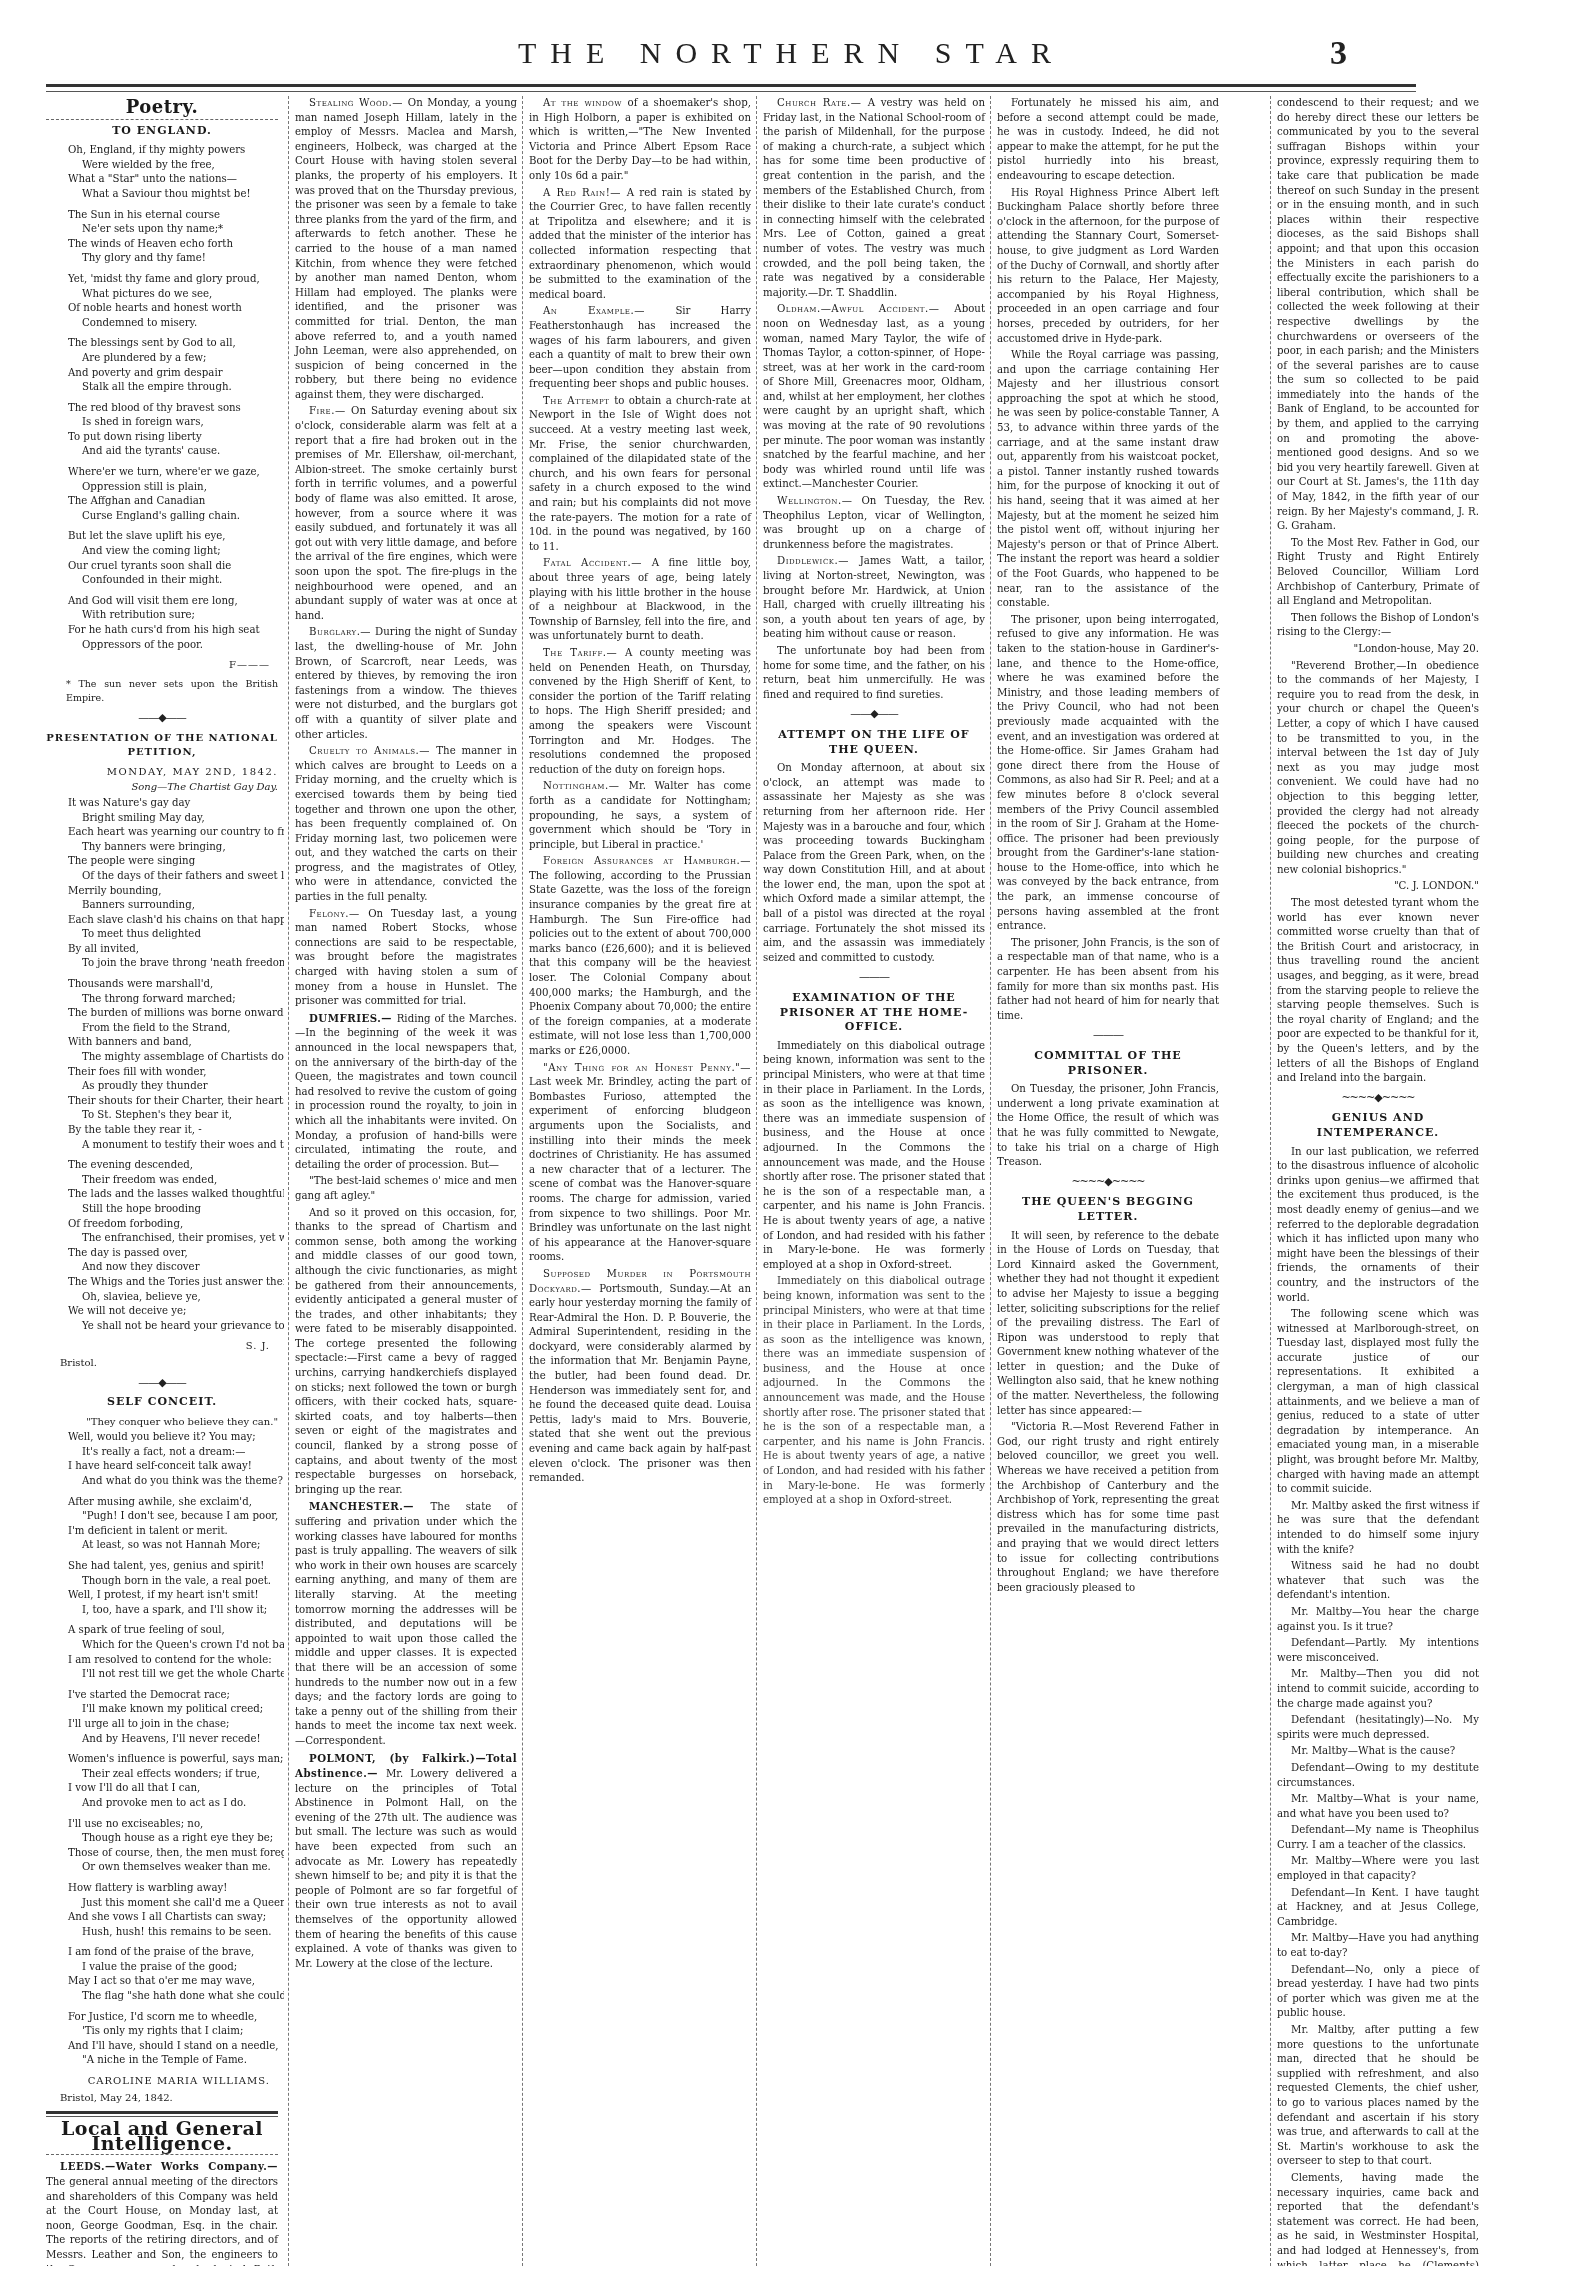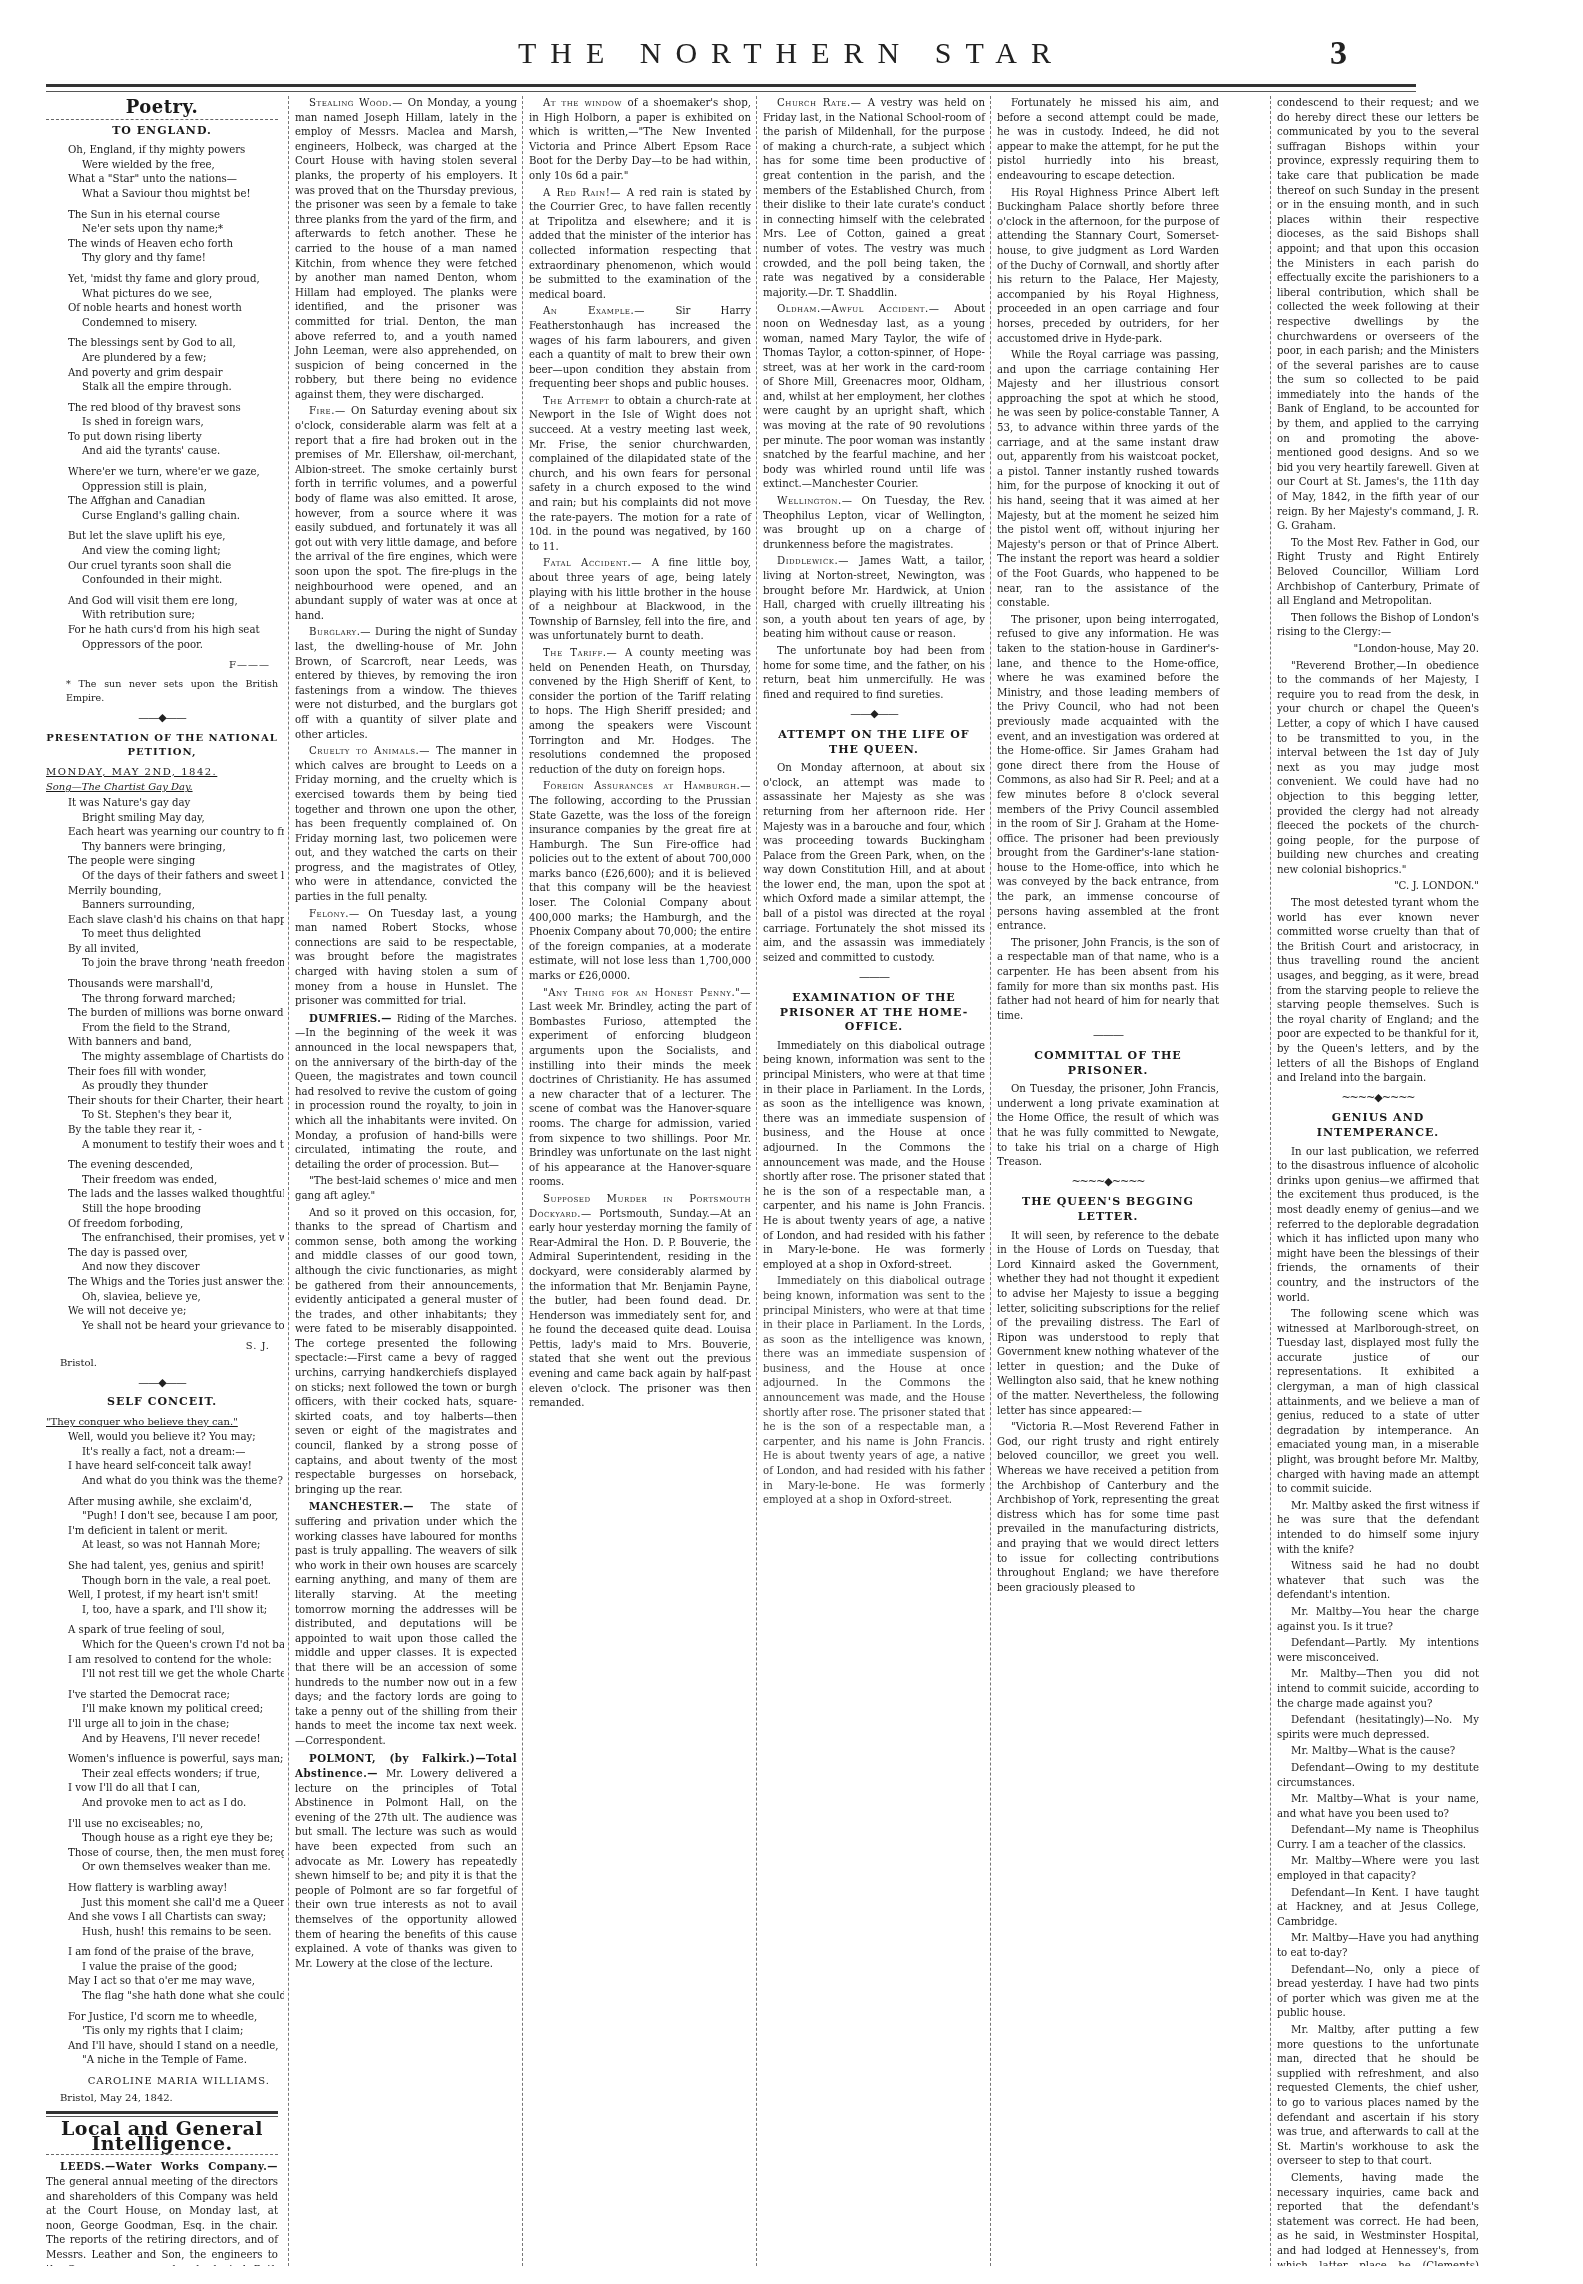--- a/index.html
+++ b/index.html
@@ -16,21 +16,21 @@
   .c3{left:476px;width:222px;padding:0 6px;}
   .c4{left:710px;width:222px;padding:0 6px;}
   .c5{left:944px;width:222px;padding:0 6px;}
   .c6{left:1224px;width:202px;padding:0 6px;}
   .gothic{font-family:"DejaVu Serif",serif;font-weight:bold;text-align:center;font-size:18px;margin:4px 0 4px;letter-spacing:0.5px;}
   .gothic.big{font-size:19px;}
   .hr-dash{border-top:1px dashed #666;margin:2px 0 4px;}
   .hr-double{border-top:3px solid #333;border-bottom:1px solid #555;height:2px;margin:6px 0 4px;}
   .ornament{text-align:center;font-size:11px;letter-spacing:-1px;margin:5px 0;color:#222;}
   .poem-title{text-align:center;font-size:11px;font-weight:bold;letter-spacing:1px;margin:3px 0 5px;}
-  .poem-sub{text-align:left;font-size:10px;letter-spacing:1.5px;margin:1px 0;text-decoration:underline;}
+  .poem-sub{text-align:right;font-size:10px;letter-spacing:1.5px;margin:1px 0;}
   .poem-sub.it{font-style:italic;letter-spacing:0;}
   .stanza{margin:0 0 6px 22px;text-align:left;}
   .stanza div{white-space:nowrap;}
   .stanza .in{padding-left:14px;}
   .sig{text-align:right;font-size:10px;letter-spacing:1px;margin:2px 8px 2px 0;}
   .place{font-size:10px;margin:0 0 4px 14px;}
   .foot{font-size:9.5px;margin:4px 0 4px 20px;}
   .head{text-align:center;font-size:11px;font-weight:bold;letter-spacing:1px;margin:6px 0 4px;}
   p{margin:0 0 2px;text-indent:14px;}
   .lead{font-variant:small-caps;letter-spacing:0.5px;}
@@ -245,20 +245,21 @@
   </div>
 
   <div class="col c3">
     <div id="c3articles">
         <p><span class="lead">At the window </span>of a shoemaker's shop, in High Holborn, a paper is exhibited on which is written,—"The New Invented Victoria and Prince Albert Epsom Race Boot for the Derby Day—to be had within, only 10s 6d a pair."</p>
         <p><span class="lead">A Red Rain!— </span>A red rain is stated by the Courrier Grec, to have fallen recently at Tripolitza and elsewhere; and it is added that the minister of the interior has collected information respecting that extraordinary phenomenon, which would be submitted to the examination of the medical board.</p>
         <p><span class="lead">An Example.— </span>Sir Harry Featherstonhaugh has increased the wages of his farm labourers, and given each a quantity of malt to brew their own beer—upon condition they abstain from frequenting beer shops and public houses.</p>
         <p><span class="lead">The Attempt </span>to obtain a church-rate at Newport in the Isle of Wight does not succeed. At a vestry meeting last week, Mr. Frise, the senior churchwarden, complained of the dilapidated state of the church, and his own fears for personal safety in a church exposed to the wind and rain; but his complaints did not move the rate-payers. The motion for a rate of 10d. in the pound was negatived, by 160 to 11.</p>
         <p><span class="lead">Fatal Accident.— </span>A fine little boy, about three years of age, being lately playing with his little brother in the house of a neighbour at Blackwood, in the Township of Barnsley, fell into the fire, and was unfortunately burnt to death.</p>
         <p><span class="lead">The Tariff.— </span>A county meeting was held on Penenden Heath, on Thursday, convened by the High Sheriff of Kent, to consider the portion of the Tariff relating to hops. The High Sheriff presided; and among the speakers were Viscount Torrington and Mr. Hodges. The resolutions condemned the proposed reduction of the duty on foreign hops.</p>
+        <p><span class="lead">Nottingham.— </span>Mr. Walter has come forth as a candidate for Nottingham; propounding, he says, a system of government which should be 'Tory in principle, but Liberal in practice.'</p>
         <p><span class="lead">Foreign Assurances at Hamburgh.— </span>The following, according to the Prussian State Gazette, was the loss of the foreign insurance companies by the great fire at Hamburgh. The Sun Fire-office had policies out to the extent of about 700,000 marks banco (£26,600); and it is believed that this company will be the heaviest loser. The Colonial Company about 400,000 marks; the Hamburgh, and the Phoenix Company about 70,000; the entire of the foreign companies, at a moderate estimate, will not lose less than 1,700,000 marks or £26,0000.</p>
         <p><span class="lead">"Any Thing for an Honest Penny."— </span>Last week Mr. Brindley, acting the part of Bombastes Furioso, attempted the experiment of enforcing bludgeon arguments upon the Socialists, and instilling into their minds the meek doctrines of Christianity. He has assumed a new character that of a lecturer. The scene of combat was the Hanover-square rooms. The charge for admission, varied from sixpence to two shillings. Poor Mr. Brindley was unfortunate on the last night of his appearance at the Hanover-square rooms.</p>
         <p><span class="lead">Supposed Murder in Portsmouth Dockyard.— </span>Portsmouth, Sunday.—At an early hour yesterday morning the family of Rear-Admiral the Hon. D. P. Bouverie, the Admiral Superintendent, residing in the dockyard, were considerably alarmed by the information that Mr. Benjamin Payne, the butler, had been found dead. Dr. Henderson was immediately sent for, and he found the deceased quite dead. Louisa Pettis, lady's maid to Mrs. Bouverie, stated that she went out the previous evening and came back again by half-past eleven o'clock. The prisoner was then remanded.</p>
       </div>
   </div>
 
   <div class="col c4">
     <div id="c4articles">
         <p><span class="lead">Church Rate.— </span>A vestry was held on Friday last, in the National School-room of the parish of Mildenhall, for the purpose of making a church-rate, a subject which has for some time been productive of great contention in the parish, and the members of the Established Church, from their dislike to their late curate's conduct in connecting himself with the celebrated Mrs. Lee of Cotton, gained a great number of votes. The vestry was much crowded, and the poll being taken, the rate was negatived by a considerable majority.—Dr. T. Shaddlin.</p>
         <p><span class="lead">Oldham.—Awful Accident.— </span>About noon on Wednesday last, as a young woman, named Mary Taylor, the wife of Thomas Taylor, a cotton-spinner, of Hope-street, was at her work in the card-room of Shore Mill, Greenacres moor, Oldham, and, whilst at her employment, her clothes were caught by an upright shaft, which was moving at the rate of 90 revolutions per minute. The poor woman was instantly snatched by the fearful machine, and her body was whirled round until life was extinct.—Manchester Courier.</p>

